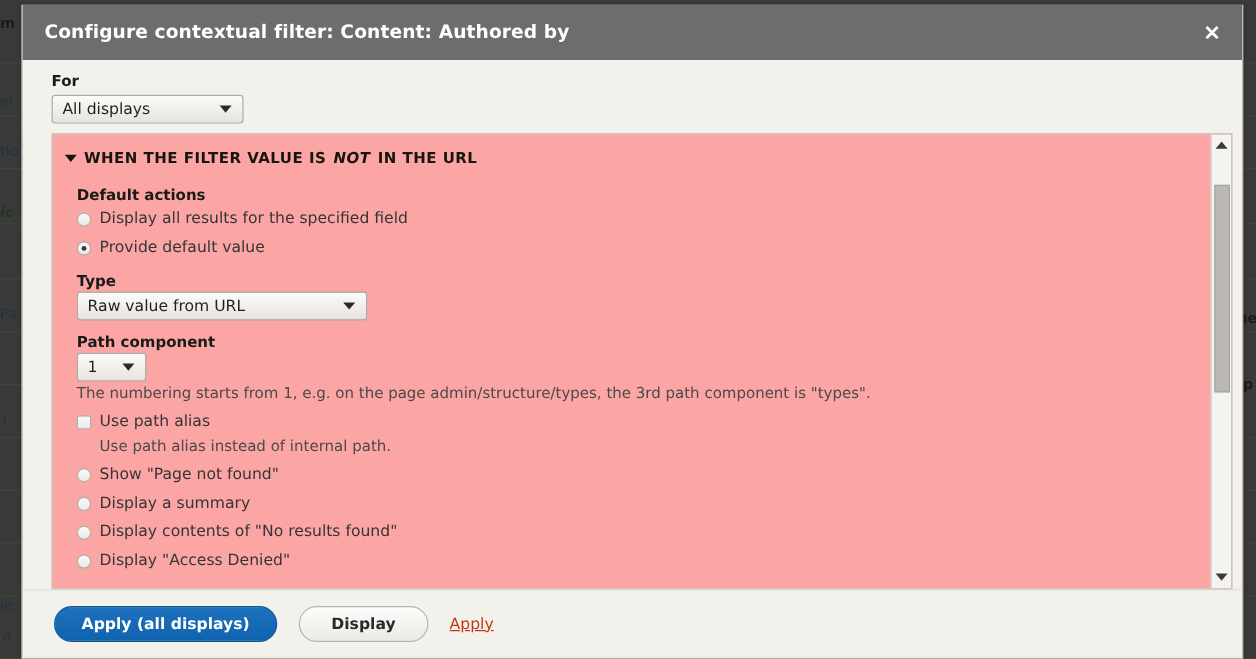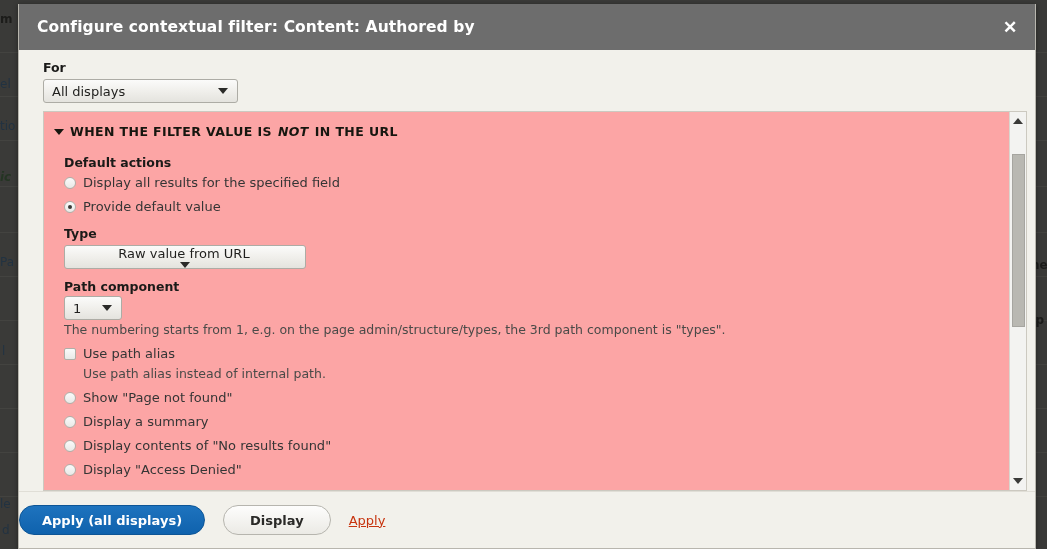--- a/index.html
+++ b/index.html
@@ -95,22 +95,22 @@
     position: relative;
   }
   .sel .sel-val { padding-right: 10px; white-space: nowrap; }
   .sel .arrow {
     width: 0; height: 0;
     border-left: 5px solid transparent;
     border-right: 5px solid transparent;
     border-top: 6px solid #2a2a28;
     margin-right: 9px;
   }
-  .sel.wide  { width: 195px; justify-content: space-between; }
-  .sel.wide2 { width: 242px; justify-content: space-between; flex-direction: column; }
+  .sel.wide  { width: 160px; justify-content: space-between; }
+  .sel.wide2 { width: 242px; justify-content: space-between; }
   .sel.narrow{ width: 58px;  justify-content: space-between; }
 
   
   .scroll-wrap {
     flex: 1 1 auto;
     position: relative;
     margin: 0 8px 0 24px;
     background: #fca5a5;
     border: 1px solid #ccc9c0;
     overflow: hidden;
@@ -212,20 +212,21 @@
     cursor: pointer;
   }
 
   
   .footer {
     flex: 0 0 auto;
     height: 57px;
     background: #f2f1eb;
     border-top: 1px solid #e0ded6;
     display: flex; align-items: center;
+    padding-left: 26px;
     gap: 18px;
   }
   .btn {
     font-family: "DejaVu Sans", "Liberation Sans", sans-serif;
     font-size: 13px; font-weight: bold;
     border-radius: 16px;
     height: 30px;
     cursor: pointer;
     border: 1px solid transparent;
     padding: 0 20px;

